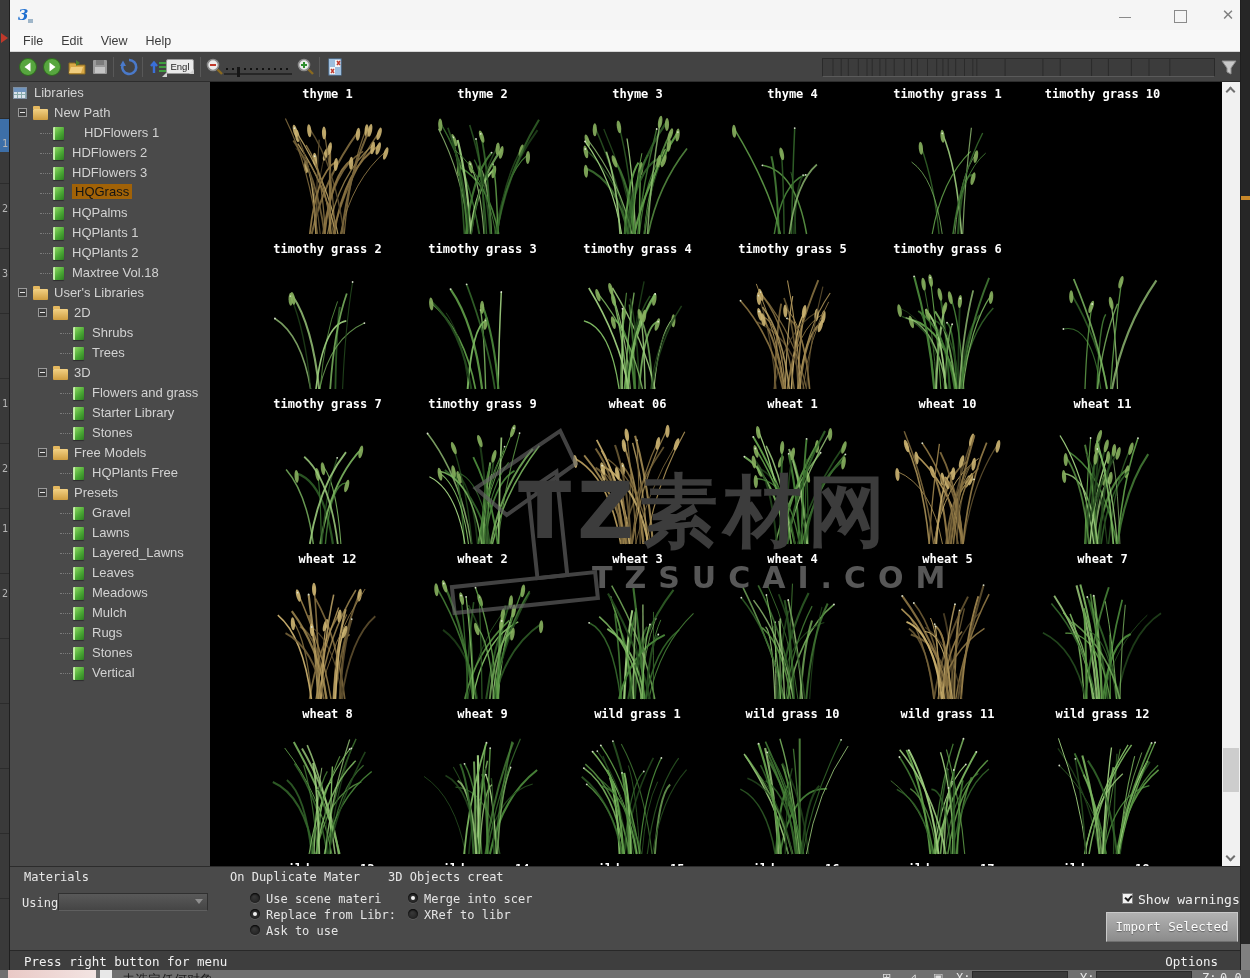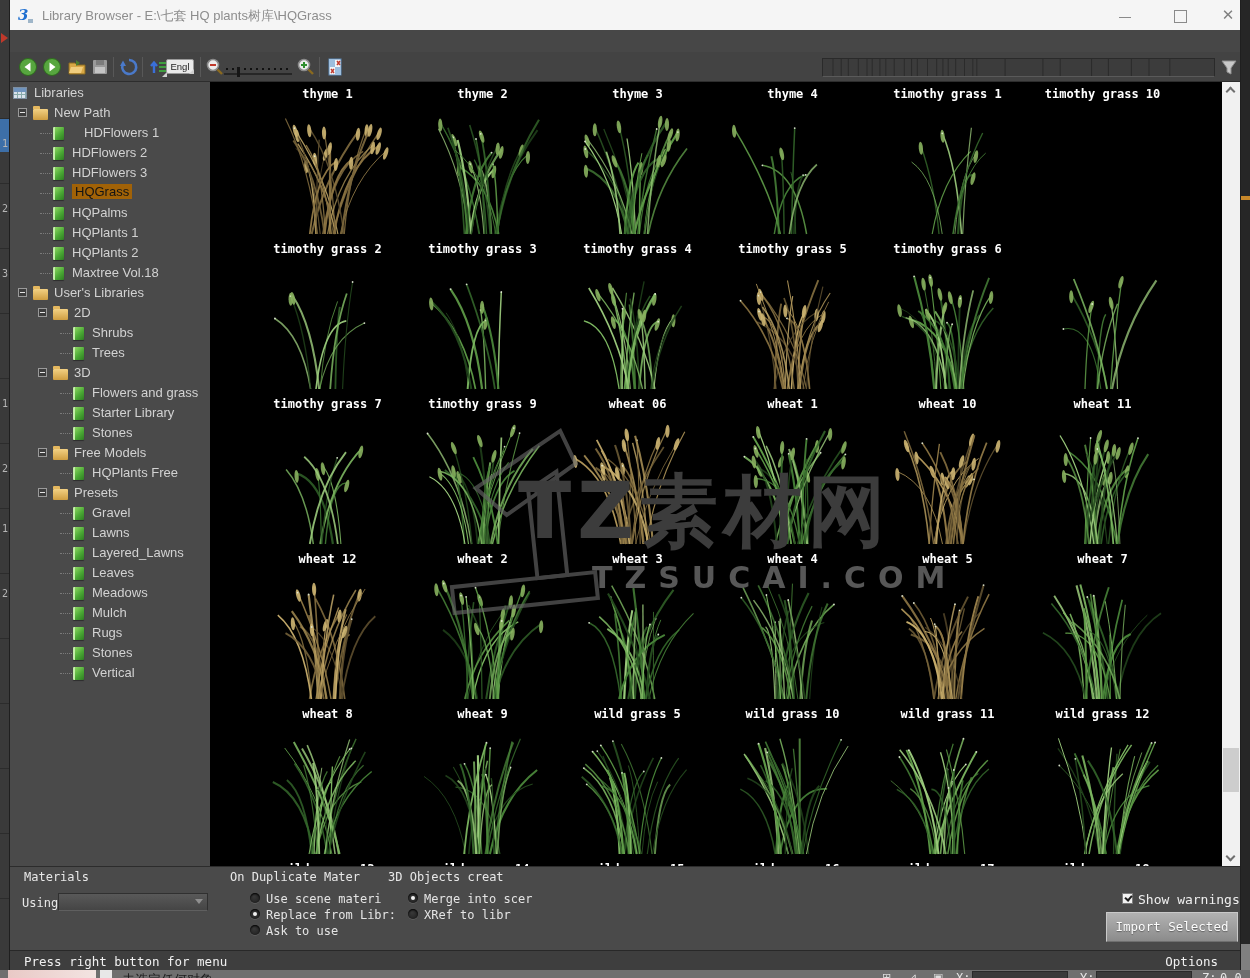--- a/index.html
+++ b/index.html
@@ -149,26 +149,31 @@
     </div>
   <div id="right-strip" class="abs">
     <div class="tick" style="top:196px;height:4px;background:#c8882a;"></div>
     <div class="tick" style="top:944px;height:28px;background:#808080;"></div>
   </div>
 
   <div id="win" class="abs">
 
     <div id="titlebar" class="abs">
       <div id="app-icon" class="abs">3</div>
-      <div id="title-text" class="abs">Library Browser - E:\七套 HQ plants树库\HQGrass</div>
       <div id="btn-min" class="abs winbtn"></div>
       <div id="btn-max" class="abs winbtn"></div>
       <div id="btn-close" class="abs winbtn">✕</div>
     </div>
 
+    <div id="menubar">
+        <span class="menu-item">File</span>
+        <span class="menu-item">Edit</span>
+        <span class="menu-item">View</span>
+        <span class="menu-item">Help</span>
+      </div>
 
     <div id="toolbar" class="abs">
       <span class="tbtn" style="left:8px">
         <svg width="20" height="20">
             <circle cx="10" cy="10" r="8.5" fill="#57a63f" stroke="#2e6b1e"></circle>
             <path d="M12.5,5.5 L6.5,10 L12.5,14.5 Z" fill="#fff"></path>
           </svg></span>
       <span class="tbtn" style="left:32px">
         <svg width="20" height="20">
             <circle cx="10" cy="10" r="8.5" fill="#57a63f" stroke="#2e6b1e"></circle>
@@ -1186,21 +1191,21 @@
               <path d="M49.1,126 Q60.6,77.6 94.8,61.9" stroke="#478238" stroke-width="2.1" fill="none" opacity="0.99"></path>
               <path d="M75.9,126 Q84.2,76.3 109.2,56.9" stroke="#33652a" stroke-width="1.6" fill="none" opacity="0.93"></path>
               <path d="M72.2,126 Q61.4,71.3 29.2,43.7" stroke="#7cb661" stroke-width="1.7" fill="none" opacity="0.88"></path>
               <path d="M78.8,126 Q90.0,72.3 123.5,40.4" stroke="#478238" stroke-width="1.1" fill="none" opacity="0.87"></path>
               <path d="M79.9,126 Q69.5,76.6 38.0,20.5" stroke="#24491e" stroke-width="2.1" fill="none" opacity="0.98"></path>
               <path d="M63.3,126 Q64.0,63.9 66.2,35.3" stroke="#9ccb7d" stroke-width="1.6" fill="none" opacity="0.77"></path>
               <path d="M74.0,126 Q71.3,76.5 63.4,15.0" stroke="#478238" stroke-width="2.1" fill="none" opacity="0.85"></path>
               <path d="M72.2,126 Q74.2,64.2 80.0,51.4" stroke="#7cb661" stroke-width="1.3" fill="none" opacity="0.96"></path>
               <circle cx="80.0" cy="51.4" r="0.9" fill="#e8f0dc" opacity="0.9"></circle>
             </svg>
-            <div class="cell-label">wild grass 5</div>
+            <div class="cell-label">wild grass 1</div>
           </div>
           <div class="cell" style="left: 505px;">
             <svg class="thumb" viewBox="0 0 135 128">
               <path d="M72.9,126 Q65.3,61.2 42.7,12.6" stroke="#478238" stroke-width="1.0" fill="none" opacity="0.75"></path>
               <path d="M51.0,126 Q50.7,71.2 50.0,49.2" stroke="#9ccb7d" stroke-width="1.0" fill="none" opacity="0.95"></path>
               <circle cx="50.0" cy="49.2" r="0.9" fill="#e8f0dc" opacity="0.9"></circle>
               <path d="M49.9,126 Q47.6,59.9 40.6,53.8" stroke="#9ccb7d" stroke-width="1.2" fill="none" opacity="0.85"></path>
               <path d="M62.6,126 Q74.2,59.9 109.0,31.4" stroke="#7cb661" stroke-width="1.6" fill="none" opacity="0.84"></path>
               <circle cx="109.0" cy="31.4" r="0.9" fill="#e8f0dc" opacity="0.9"></circle>
               <path d="M54.8,126 Q54.9,68.1 55.3,45.5" stroke="#9ccb7d" stroke-width="1.7" fill="none" opacity="0.78"></path>

